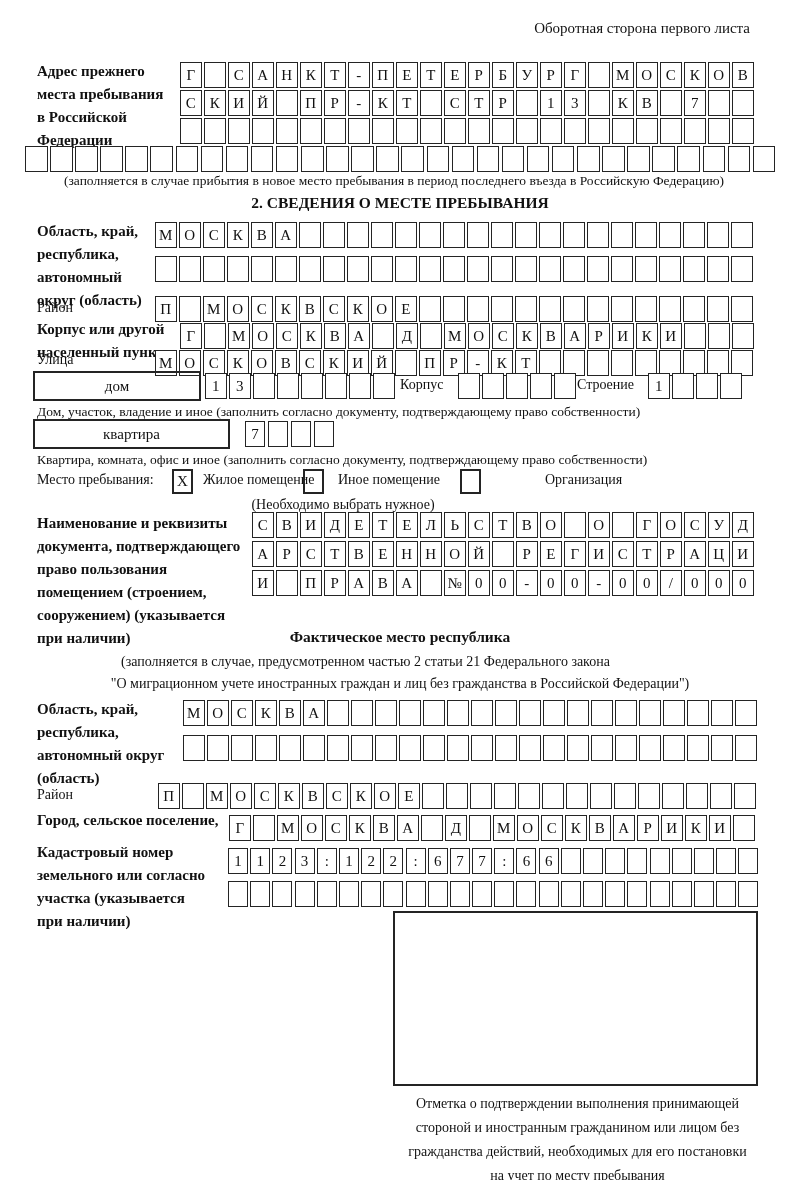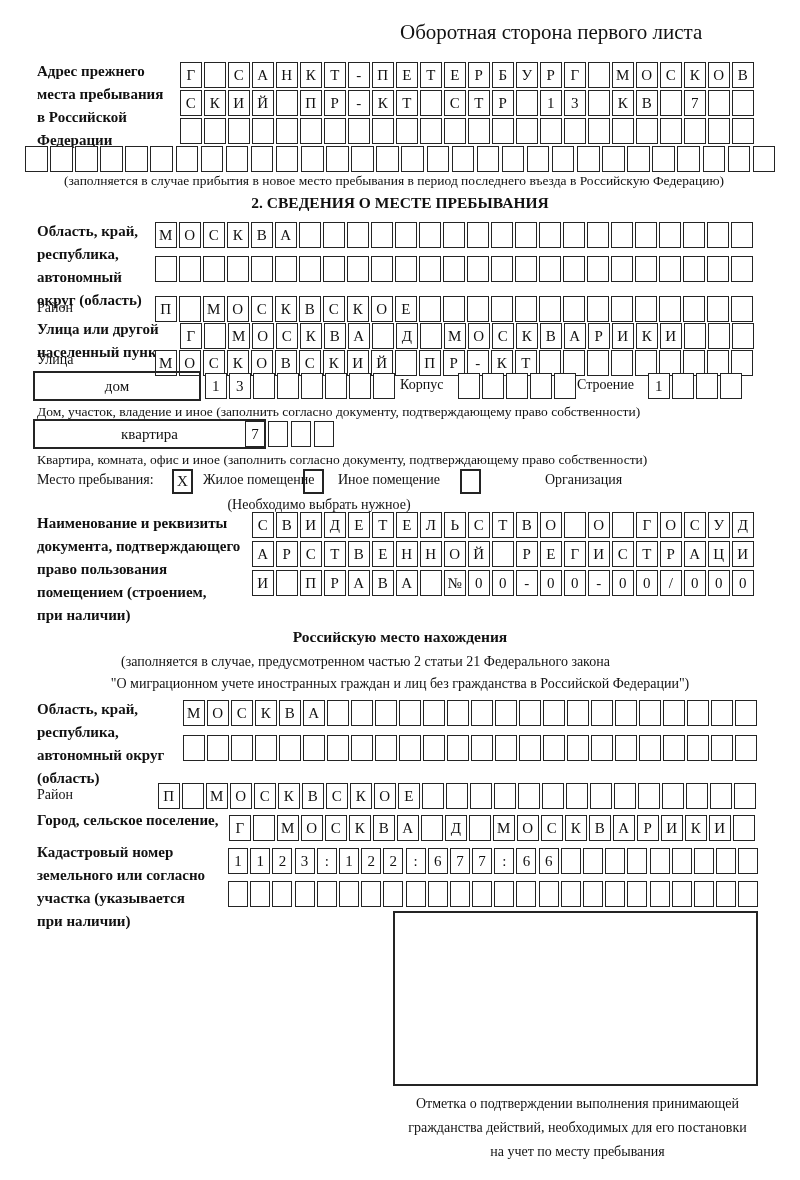--- a/index.html
+++ b/index.html
@@ -10,21 +10,21 @@
         display:flex;align-items:center;justify-content:center;font-size:15px;line-height:1;background:#fff;}
   .wide{gap:2.6px}.wide .cell{width:22.5px;}
   .narrow{gap:2.2px}.narrow .cell{width:20px;}
   .narrow3{gap:3px}.narrow3 .cell{width:20px;}
   .lbl{position:absolute;font-size:14px;white-space:nowrap;}
   .lbls{position:absolute;font-size:15px;}
   .lbls .ln{line-height:23px;white-space:nowrap;font-weight:bold;}
   .note{position:absolute;font-size:13.5px;text-align:center;}
   .note-l{position:absolute;font-size:13.5px;white-space:nowrap;}
   .title{position:absolute;font-weight:bold;font-size:15.5px;text-align:center;}
-  .hdr{position:absolute;font-size:21px;text-align:left;white-space:nowrap;}
+  .hdr{position:absolute;font-size:15px;text-align:right;white-space:nowrap;}
   .wbox{position:absolute;border:2px solid #242424;box-sizing:border-box;height:30px;
         display:flex;align-items:center;justify-content:center;font-size:15px;}
   .chk{position:absolute;width:21px;height:25px;border:2px solid #242424;box-sizing:border-box;
        display:flex;align-items:center;justify-content:center;font-size:15px;}
   .bigbox{position:absolute;border:2px solid #242424;box-sizing:border-box;background:#fff;}
   .stamp{position:absolute;font-size:14px;text-align:center;}
   .stamp .ln{line-height:24px;}
 </style>
 </head>
 <body>
@@ -235,21 +235,21 @@
     <span class="cell"></span>
     <span class="cell"></span>
     <span class="cell"></span>
     <span class="cell"></span>
     <span class="cell"></span>
     <span class="cell"></span>
     <span class="cell"></span>
   </div>
 
 <div class="lbls" style="left:37px;top:318px">
-    <div class="ln">Улица или другой</div>
+    <div class="ln">Корпус или другой</div>
     <div class="ln">населенный пункт</div>
   </div>
 <div class="cells" style="left:180px;top:323px">
     <span class="cell">Г</span>
     <span class="cell"></span>
     <span class="cell">М</span>
     <span class="cell">О</span>
     <span class="cell">С</span>
     <span class="cell">К</span>
     <span class="cell">В</span>
@@ -324,45 +324,46 @@
   </div>
 <div class="lbl" style="left:577px;top:377px">Строение</div>
 <div class="cells" style="left:648px;top:373px">
     <span class="cell">1</span>
     <span class="cell"></span>
     <span class="cell"></span>
     <span class="cell"></span>
   </div>
 <div class="note-l" style="left:37px;top:404px">Дом, участок, владение и иное (заполнить согласно документу, подтверждающему право собственности)</div>
 
-<div class="wbox" style="left:33px;top:419px;width:233px">
+<div class="wbox" style="left:33px;top:419px;width:197px">
     <span>квартира</span>
   </div>
 <div class="cells narrow3" style="left:245px;top:421px">
     <span class="cell">7</span>
     <span class="cell"></span>
     <span class="cell"></span>
     <span class="cell"></span>
   </div>
 <div class="note-l" style="left:37px;top:452px">Квартира, комната, офис и иное (заполнить согласно документу, подтверждающему право собственности)</div>
 
 <div class="lbl" style="left:37px;top:472px">Место пребывания:</div>
 <div class="chk" style="left:172px;top:469px">X</div>
 <div class="lbl" style="left:203px;top:472px">Жилое помещение</div>
 <div class="chk" style="left:303px;top:469px"></div>
 <div class="lbl" style="left:338px;top:472px">Иное помещение</div>
 <div class="chk" style="left:460px;top:469px"></div>
 <div class="lbl" style="left:545px;top:472px">Организация</div>
-<div class="note" style="left:128px;top:497px;width:382px;font-size:14px">(Необходимо выбрать нужное)</div>
+<div class="note" style="left:152px;top:497px;width:382px;font-size:14px">(Необходимо выбрать нужное)</div>
 
 <div class="lbls" style="left:37px;top:512px">
     <div class="ln">Наименование и реквизиты</div>
     <div class="ln">документа, подтверждающего</div>
     <div class="ln">право пользования</div>
     <div class="ln">помещением (строением,</div>
+    <div class="ln">сооружением) (указывается</div>
     <div class="ln">при наличии)</div>
   </div>
 <div class="cells" style="left:252px;top:512px">
     <span class="cell">С</span>
     <span class="cell">В</span>
     <span class="cell">И</span>
     <span class="cell">Д</span>
     <span class="cell">Е</span>
     <span class="cell">Т</span>
     <span class="cell">Е</span>
@@ -421,21 +422,21 @@
     <span class="cell">0</span>
     <span class="cell">-</span>
     <span class="cell">0</span>
     <span class="cell">0</span>
     <span class="cell">/</span>
     <span class="cell">0</span>
     <span class="cell">0</span>
     <span class="cell">0</span>
   </div>
 
-<div class="title" style="left:0;top:628px;width:800px">Российскую место нахождения</div>
+<div class="title" style="left:0;top:628px;width:800px">Фактическое место республика</div>
 <div class="note" style="left:0;top:654px;width:731px;font-size:14px">(заполняется в случае, предусмотренном частью 2 статьи 21 Федерального закона</div>
 <div class="note" style="left:0;top:676px;width:800px;font-size:14px">"О миграционном учете иностранных граждан и лиц без гражданства в Российской Федерации")</div>
 
 <div class="lbls" style="left:37px;top:698px">
     <div class="ln">Область, край,</div>
     <div class="ln">республика,</div>
     <div class="ln">автономный округ</div>
     <div class="ln">(область)</div>
   </div>
 <div class="cells" style="left:183px;top:700px">
@@ -603,15 +604,16 @@
     <span class="cell"></span>
     <span class="cell"></span>
     <span class="cell"></span>
     <span class="cell"></span>
     <span class="cell"></span>
   </div>
 
 <div class="bigbox" style="left:393px;top:911px;width:365px;height:175px"></div>
 <div class="stamp" style="left:385px;top:1092px;width:385px">
     <div class="ln">Отметка о подтверждении выполнения принимающей</div>
+    <div class="ln">стороной и иностранным гражданином или лицом без</div>
     <div class="ln">гражданства действий, необходимых для его постановки</div>
     <div class="ln">на учет по месту пребывания</div>
   </div>
 
 </body></html>

